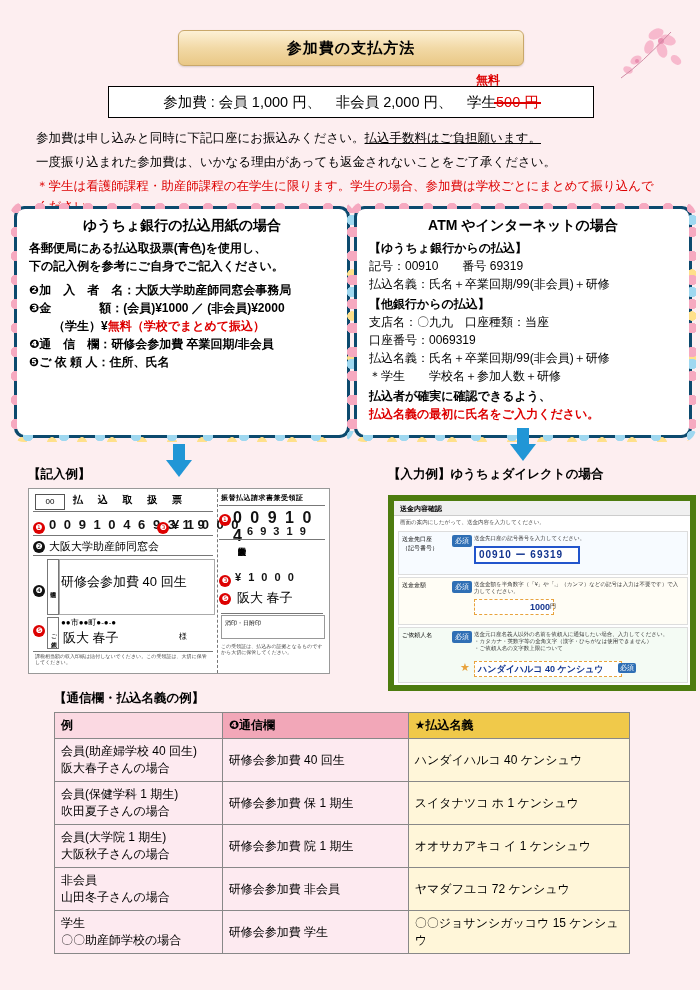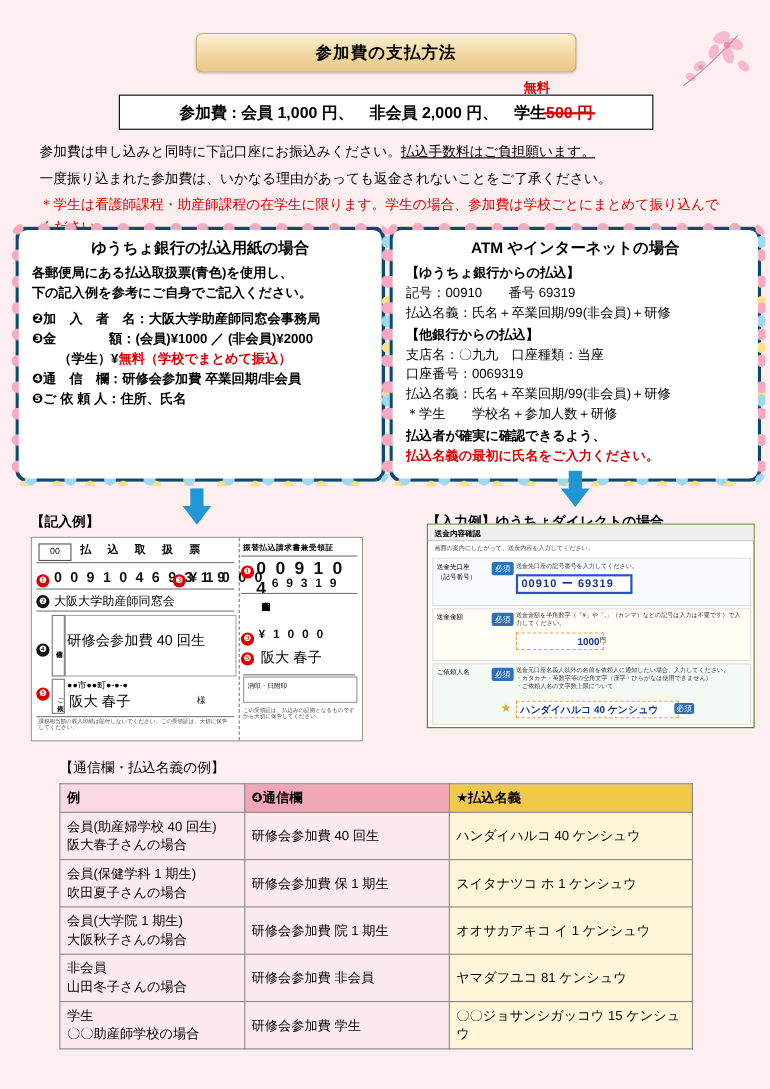--- a/index.html
+++ b/index.html
@@ -23,21 +23,21 @@
     box-shadow:0 1px 2px rgba(0,0,0,.15);
   }
   
   .sakura{position:absolute;right:14px;top:20px;width:70px;height:60px;}
 
   
   .fee-box{
     position:absolute;left:108px;top:86px;width:484px;height:30px;
     background:#fff;border:1px solid #000;
     display:flex;align-items:center;justify-content:center;
-    font-size:14.5px;font-weight:bold;
+    font-size:14.5px;font-weight:normal;
   }
   .strike{position:relative;color:#d00;}
   .strike:after{content:"";position:absolute;left:-2px;right:-2px;top:52%;height:1.6px;background:#d00;}
   .free-note{
     position:absolute;left:476px;top:72px;font-size:12px;color:#d00;font-weight:bold;
   }
 
   
   .intro{position:absolute;left:36px;top:128px;width:630px;font-size:12.5px;line-height:20px;}
   .intro p{margin:0 0 4px 0;}
@@ -93,40 +93,40 @@
     display:inline-block;width:12px;height:12px;line-height:12px;border-radius:50%;
     background:#d00;color:#fff;font-size:8px;text-align:center;
   }
   .blackmark{
     display:inline-block;width:12px;height:12px;line-height:12px;border-radius:50%;
     background:#111;color:#fff;font-size:8px;text-align:center;
   }
 
   
   .webimg{
-    position:absolute;left:388px;top:476px;width:296px;height:184px;
-    background:#fff;border:1px solid #4d7c0f;
+    position:absolute;left:388px;top:495px;width:296px;height:184px;
+    background:#fff;border:6px solid #4d7c0f;
   }
   .bluebtn{
     position:absolute;background:#2f6fb5;color:#fff;font-size:7px;
     padding:1px 3px;border-radius:2px;
   }
   .inputbox{
     position:absolute;border:2px solid #2255cc;background:#fff;
     font-size:10px;font-weight:bold;color:#12348f;
     display:flex;align-items:center;padding:0 3px;letter-spacing:1px;
   }
   .dashbox{
     position:absolute;border:1.5px dashed #e8a33d;background:#fff;
     font-size:9px;font-weight:bold;color:#12348f;
     display:flex;align-items:center;padding:0 3px;
   }
 
   
-  .tbl-cap{position:absolute;left:54px;top:690px;font-size:12.5px;font-weight:normal;}
+  .tbl-cap{position:absolute;left:54px;top:690px;font-size:12.5px;font-weight:bold;}
   table.ex{
     position:absolute;left:54px;top:712px;width:576px;border-collapse:collapse;
     font-size:12px;
   }
   table.ex th,table.ex td{border:1px solid #888;padding:4px 6px;vertical-align:middle;}
   table.ex th{font-weight:bold;text-align:left;}
   th.c1{width:166px;background:#fbd9e2;}
   th.c2{width:186px;background:#f2a7b8;}
   th.c3{width:224px;background:#f0c94a;}
   td.c1{background:#fdeaf0;}
@@ -346,21 +346,21 @@
         </td>
         <td class="c2">研修会参加費  院 1 期生</td>
         <td class="c3">オオサカアキコ  イ 1  ケンシュウ</td>
       </tr>
       <tr>
         <td class="c1">
           <span class="l2">非会員</span>
           <span class="l2">山田冬子さんの場合</span>
         </td>
         <td class="c2">研修会参加費  非会員</td>
-        <td class="c3">ヤマダフユコ  81  ケンシュウ</td>
+        <td class="c3">ヤマダフユコ  72  ケンシュウ</td>
       </tr>
       <tr>
         <td class="c1">
           <span class="l2">学生</span>
           <span class="l2">〇〇助産師学校の場合</span>
         </td>
         <td class="c2">研修会参加費  学生</td>
         <td class="c3">〇〇ジョサンシガッコウ  15  ケンシュウ</td>
       </tr>
     </tbody>

